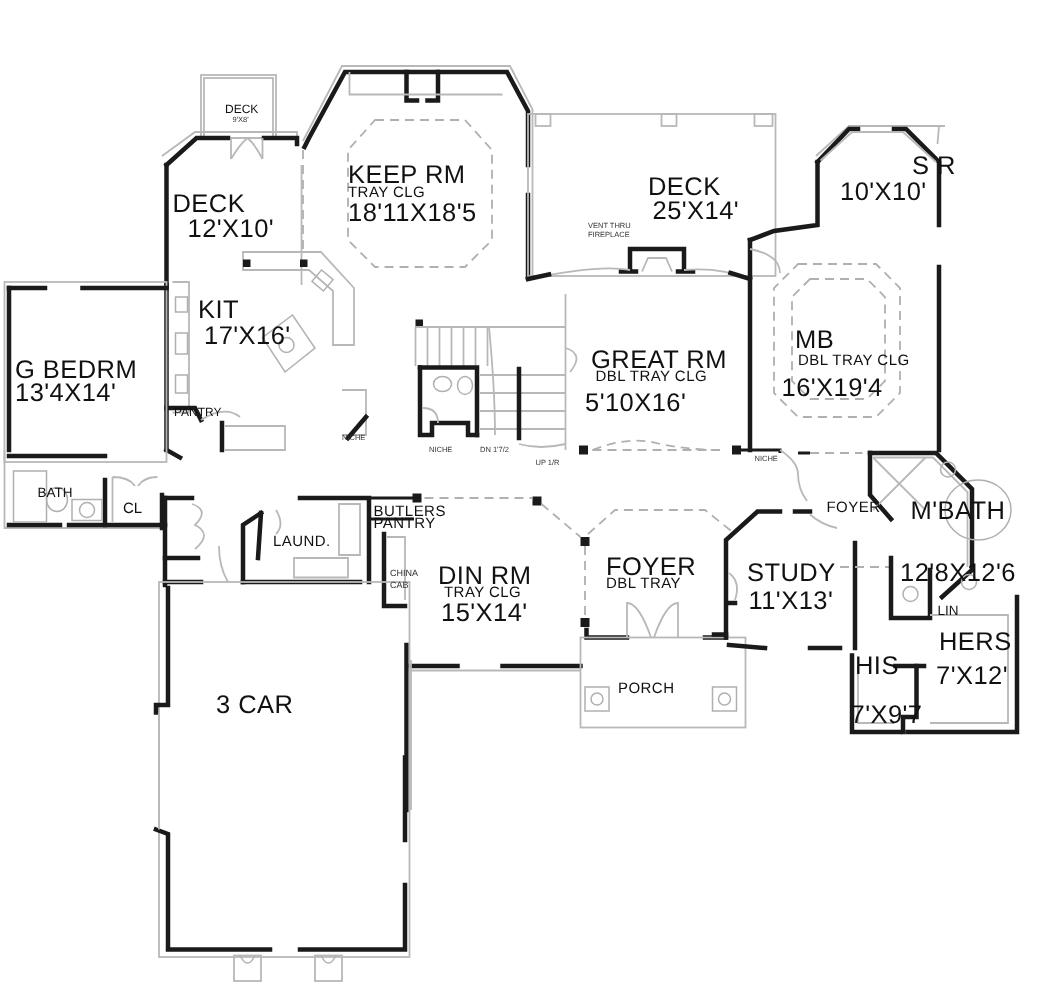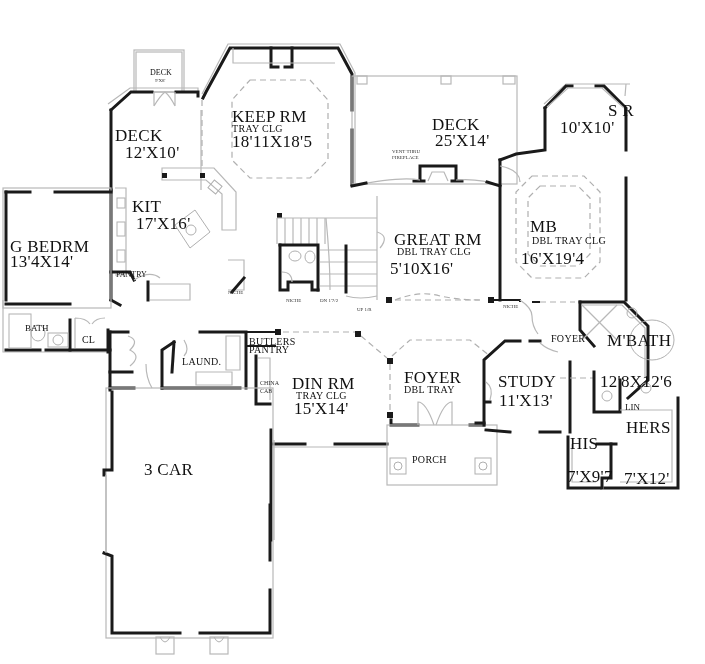--- a/index.html
+++ b/index.html
@@ -4,21 +4,21 @@
   <style>
     html, body { margin: 0; padding: 0; background: #ffffff; }
     body { width: 705px; height: 664px; overflow: hidden; position: relative; }
     .plan { position: absolute; left: 0; top: 0; width: 705px; height: 664px; }
     .wall { stroke: #1a1a1a; stroke-width: 3; fill: none; stroke-linecap: square; }
     .wall-thin { stroke: #1a1a1a; stroke-width: 2; fill: none; }
     .outline { stroke: #b8b8b8; stroke-width: 1.2; fill: none; }
     .dash { stroke: #b0b0b0; stroke-width: 1.2; fill: none; stroke-dasharray: 6 4; }
     .fixture { stroke: #b0b0b0; stroke-width: 1; fill: none; }
     .col { fill: #1a1a1a; }
-    .lbl { position: absolute; font-family: Liberation Serif, serif; color: #111; white-space: nowrap; line-height: 1; }
+    .lbl { position: absolute; font-family: Liberation Sans, sans-serif; color: #111; white-space: nowrap; line-height: 1; }
     .big { font-size: 17px; letter-spacing: 0.3px; }
     .mid { font-size: 10px; letter-spacing: 0.3px; }
     .sm  { font-size: 9px; }
     .tiny { font-size: 5px; color: #333; }
   </style>
 </head>
 <body>
 
 <svg class="plan" viewBox="0 0 705 664" xmlns="http://www.w3.org/2000/svg">
 
@@ -269,21 +269,21 @@
 <div class="lbl big" style="left:499px;top:392px;">11'X13'</div>
 
 <div class="lbl mid" style="left:551px;top:334px;">FOYER</div>
 <div class="lbl big" style="left:607px;top:332px;">M'BATH</div>
 <div class="lbl big" style="left:600px;top:358px;margin-top:15px;">12'8X12'6</div>
 <div class="lbl sm" style="left:625px;top:403px;">LIN</div>
 
 <div class="lbl big" style="left:570px;top:435px;">HIS</div>
 <div class="lbl big" style="left:567px;top:452px;margin-top:16px;">7'X9'7</div>
 <div class="lbl big" style="left:626px;top:419px;">HERS</div>
-<div class="lbl big" style="left:624px;top:442px;margin-top:28px;">7'X12'</div>
+<div class="lbl big" style="left:624px;top:442px;">7'X12'</div>
 
 <div class="lbl mid" style="left:412px;top:455px;">PORCH</div>
 <div class="lbl big" style="left:144px;top:461px;">3 CAR</div>
 
 <div class="lbl tiny" style="left:228px;top:290px;">NICHE</div>
 <div class="lbl tiny" style="left:286px;top:298px;">NICHE</div>
 <div class="lbl tiny" style="left:503px;top:304px;">NICHE</div>
 <div class="lbl tiny" style="left:320px;top:298px;">DN 1'7/2</div>
 <div class="lbl tiny" style="left:357px;top:307px;">UP 1/R</div>
 

